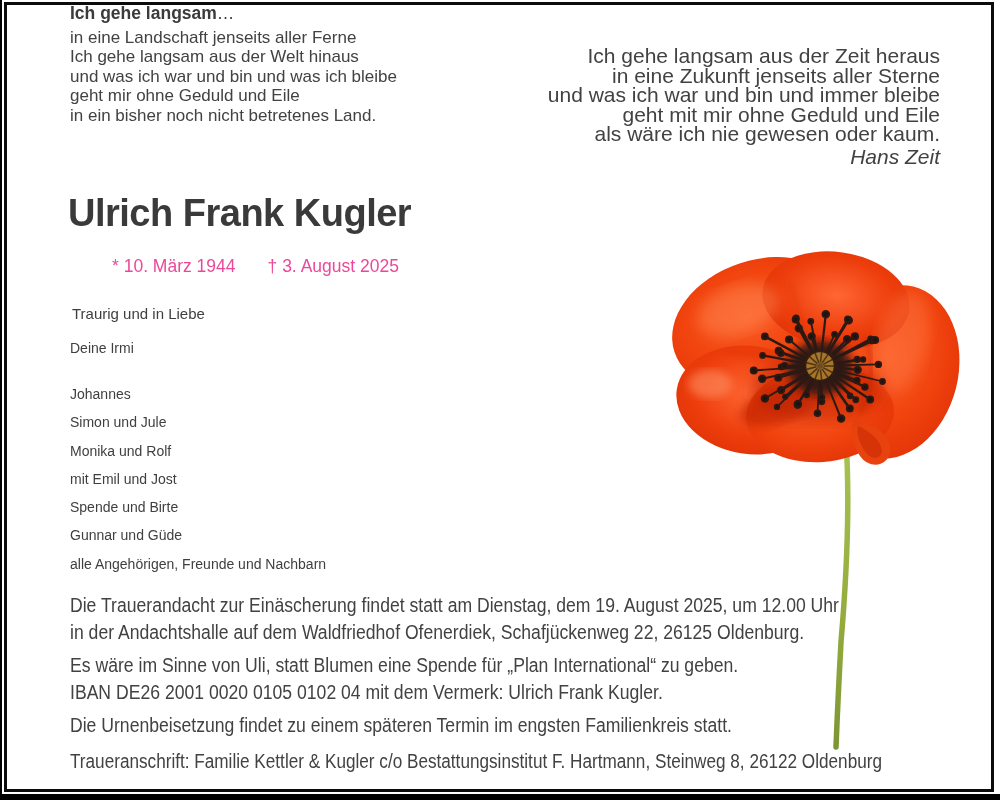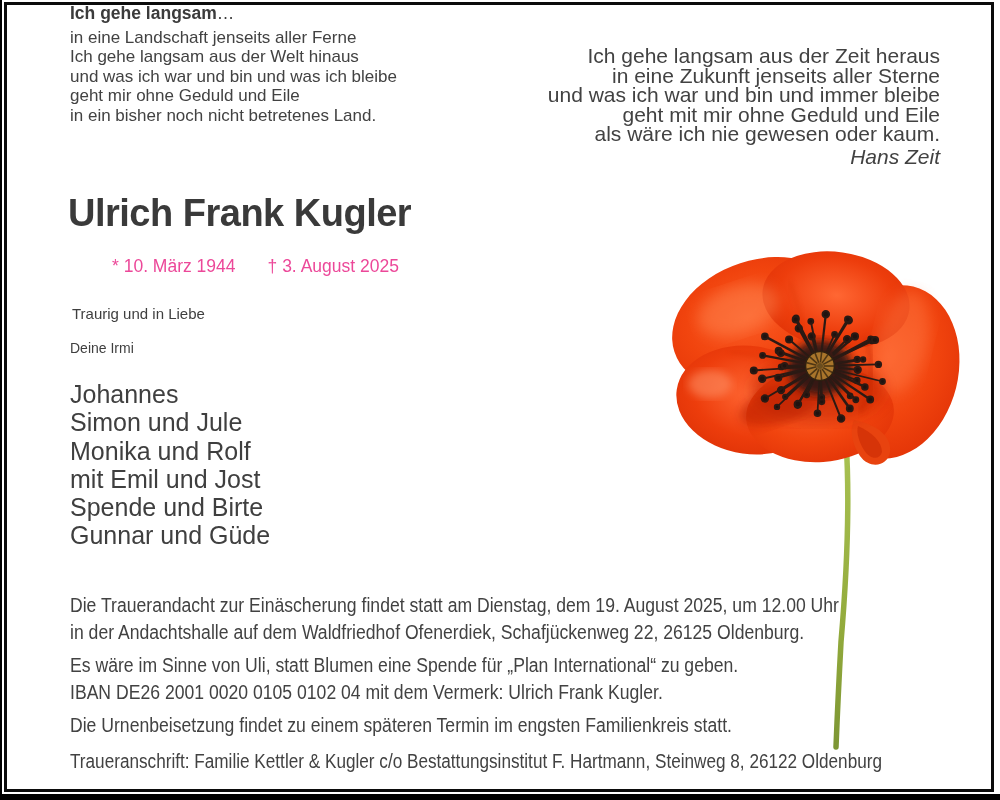--- a/index.html
+++ b/index.html
@@ -29,21 +29,21 @@
   .deceased-name{
     position:absolute;left:68px;top:192px;
     font-size:38px;font-weight:700;letter-spacing:-0.5px;color:#3a3a3a;text-align:right;
   }
   .dates{position:absolute;left:72px;top:256px;font-size:17.5px;color:#ec4899;margin-left:40px;}
   .dates .death{margin-left:32px;}
 
   
   .mourning-intro{position:absolute;left:72px;top:305px;font-size:15px;}
   .mourner-primary{position:absolute;left:70px;top:340px;font-size:14px;}
-  .mourner-list{position:absolute;left:70px;top:380px;font-size:25px;line-height:28.3px;}
+  .mourner-list{position:absolute;left:70px;top:380px;font-size:14px;line-height:28.3px;}
 
   
   .narrow{
     position:absolute;left:70px;white-space:nowrap;
     font-size:20px;line-height:27px;color:#424242;
     transform:scaleX(0.88);transform-origin:0 0;
   }
   .service{top:592px;}
   .donation{top:652px;}
   .burial{top:712px;}
@@ -89,20 +89,21 @@
     <div class="mourning-intro">Traurig und in Liebe</div>
     <div class="mourner-primary">Deine Irmi</div>
 
     <div class="mourner-list">
       <div class="line">Johannes</div>
       <div class="line">Simon und Jule</div>
       <div class="line">Monika und Rolf</div>
       <div class="line">mit Emil und Jost</div>
       <div class="line">Spende und Birte</div>
       <div class="line">Gunnar und Güde</div>
+      <div class="line">alle Angehörigen, Freunde und Nachbarn</div>
     </div>
 
     <div class="narrow service">
       <div class="line">Die Trauerandacht zur Einäscherung findet statt am Dienstag, dem 19. August 2025, um 12.00 Uhr</div>
       <div class="line">in der Andachtshalle auf dem Waldfriedhof Ofenerdiek, Schafjückenweg 22, 26125 Oldenburg.</div>
     </div>
 
     <div class="narrow donation">
       <div class="line">Es wäre im Sinne von Uli, statt Blumen eine Spende für „Plan International“ zu geben.</div>
       <div class="line">IBAN DE26 2001 0020 0105 0102 04 mit dem Vermerk: Ulrich Frank Kugler.</div>

